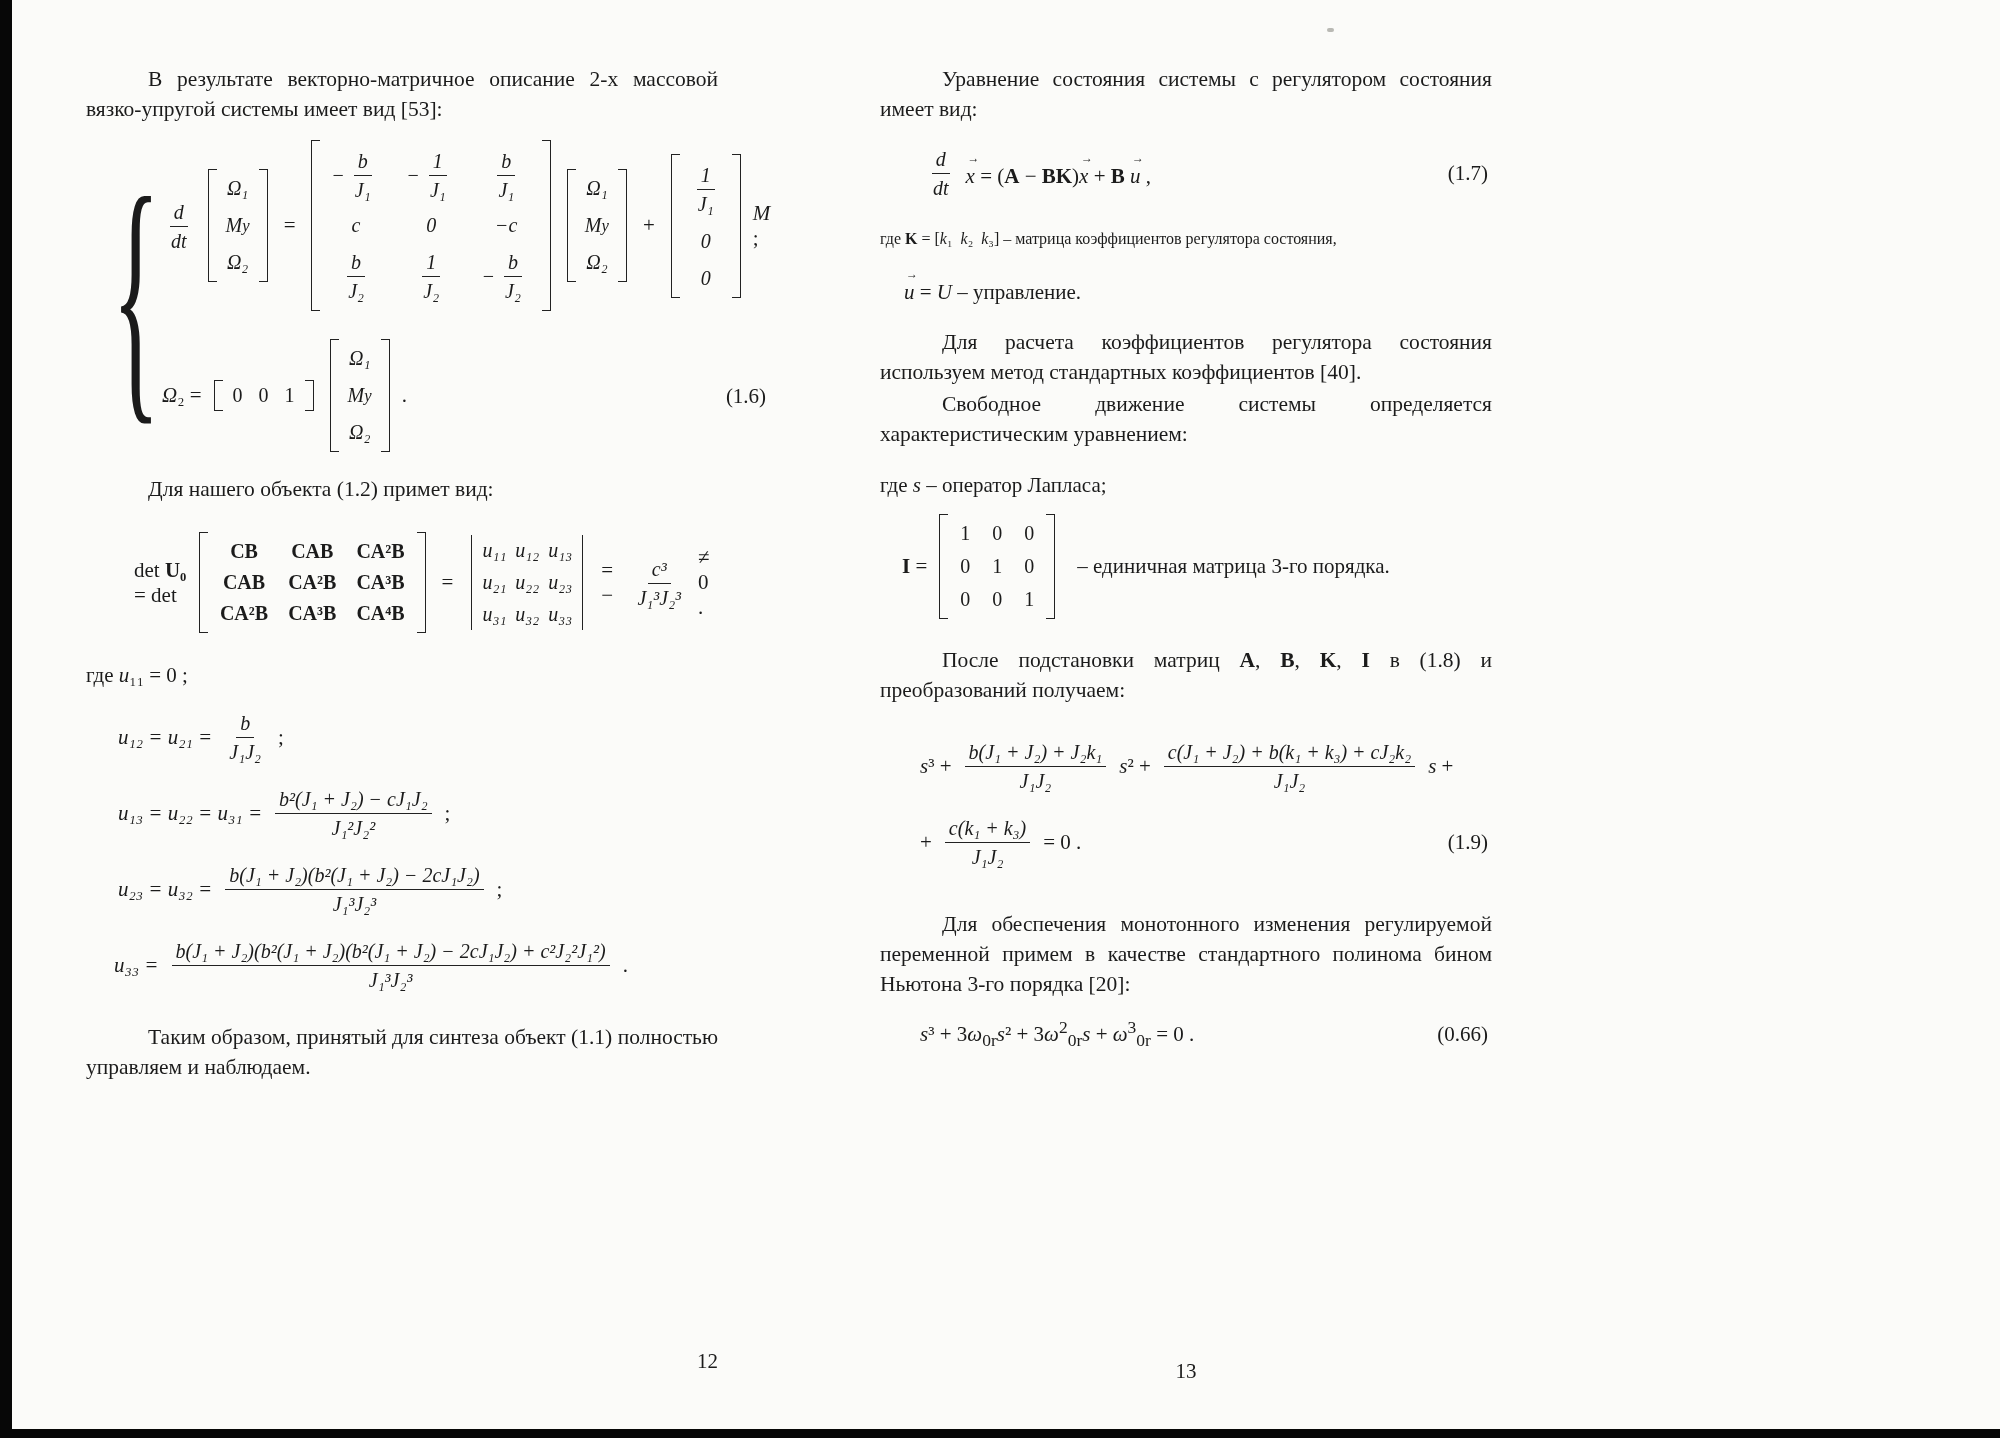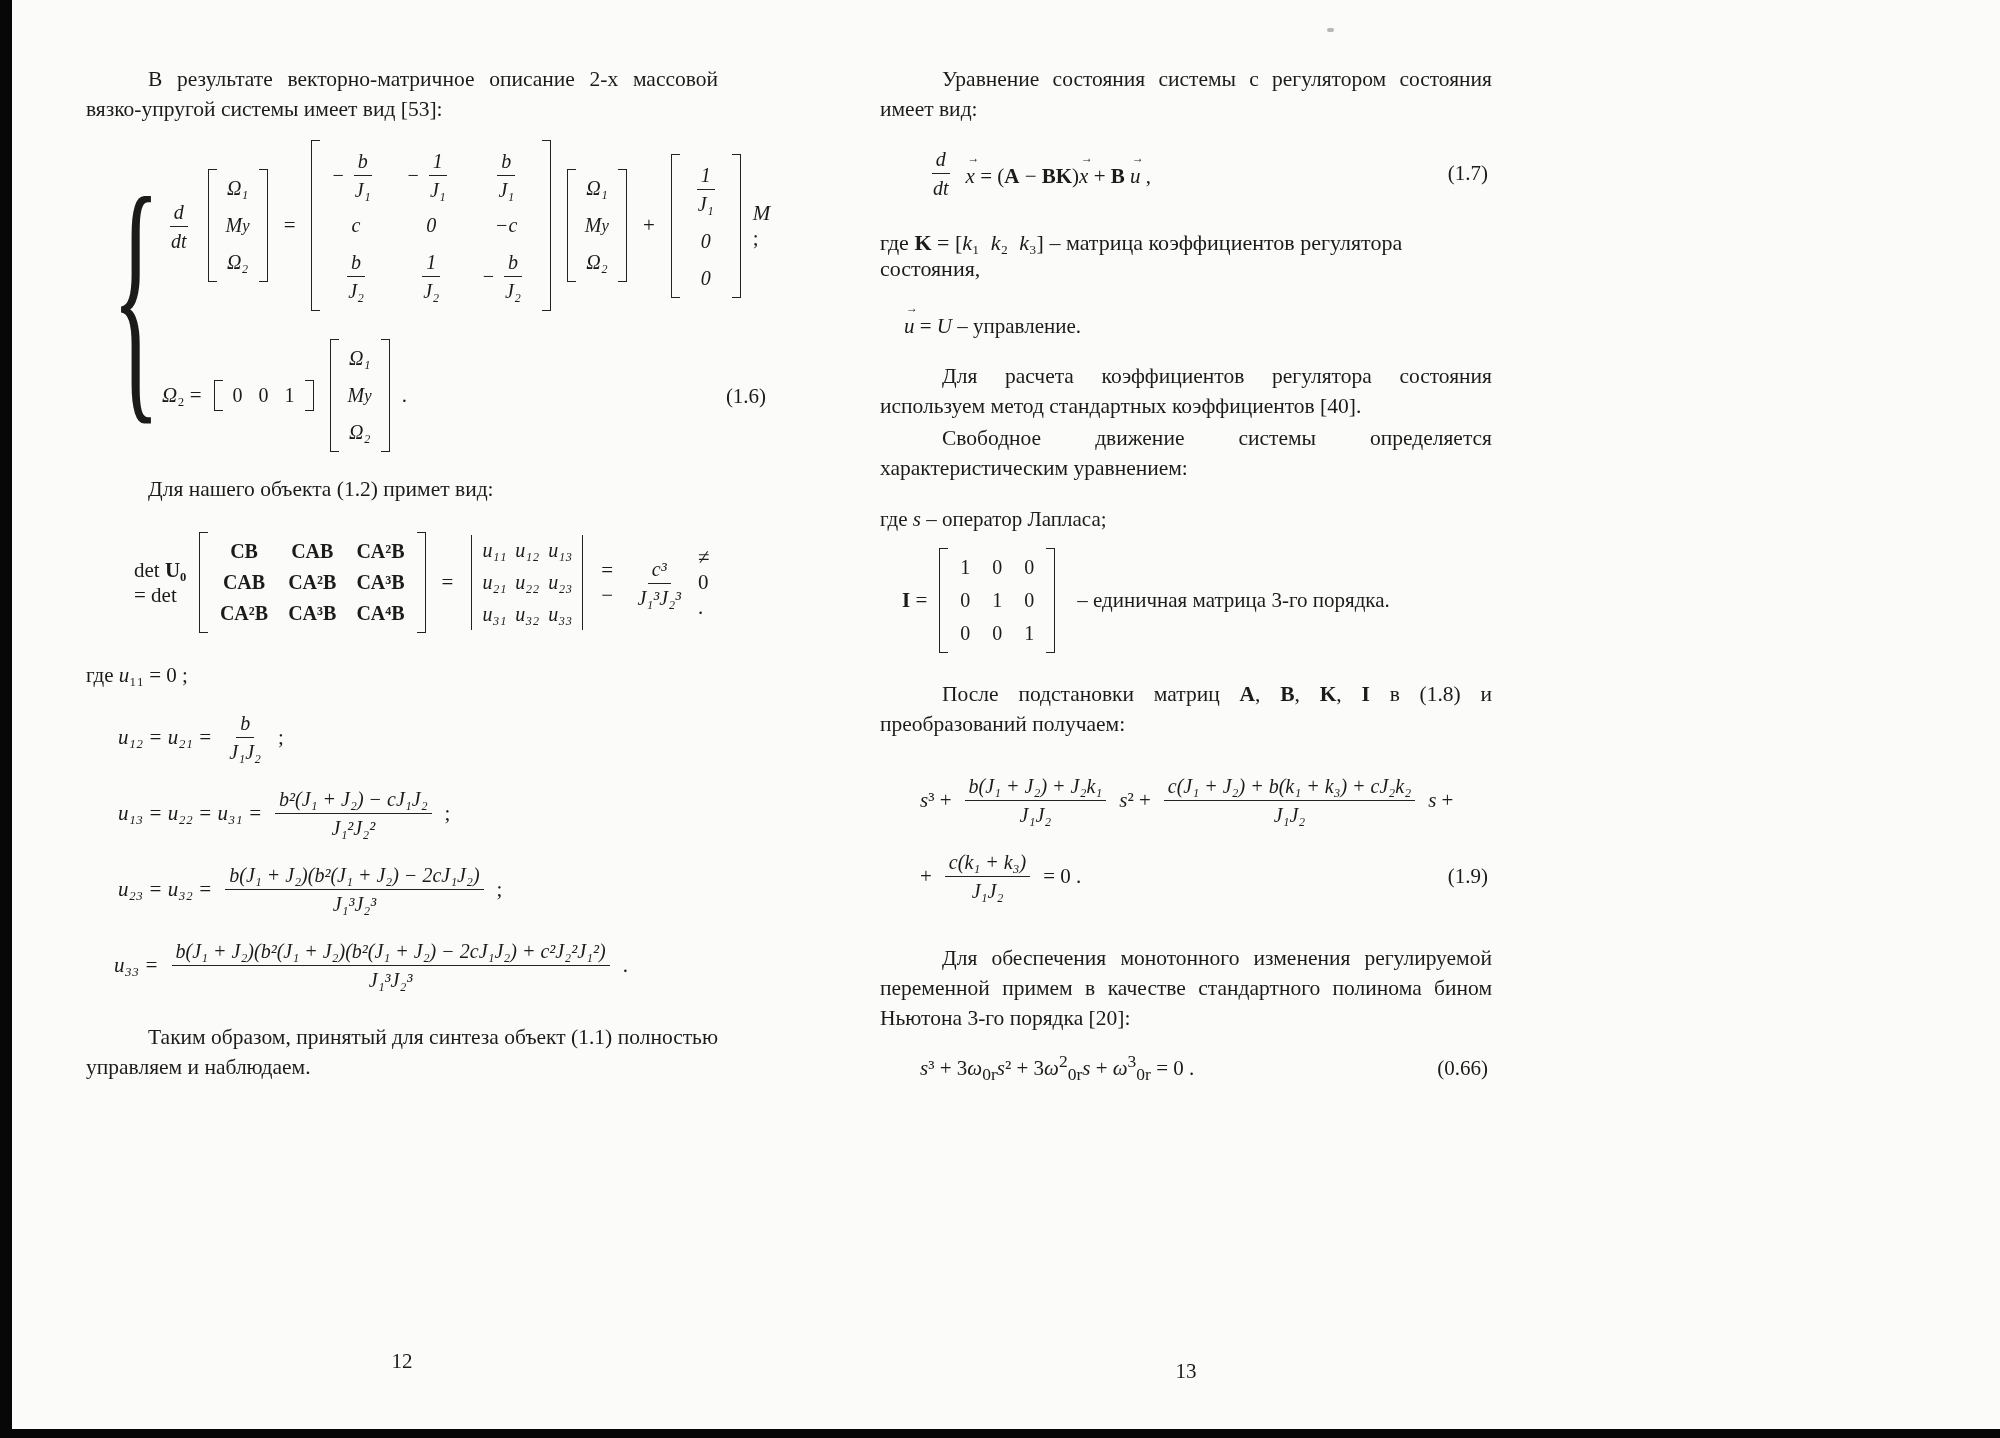--- a/index.html
+++ b/index.html
@@ -56,39 +56,39 @@
   
   .brace{display:inline-block;font-size:100px;line-height:100px;transform:scaleY(2.75);transform-origin:50% 50%;margin-right:2px;font-weight:400;}
 
   .eqstack{display:flex;flex-direction:column;gap:28px;flex:1;}
 
   
   .ovec{position:relative;display:inline-block;font-style:italic;margin-top:6px;}
   .ovarrow{position:absolute;left:2px;top:-13px;font-size:12px;font-style:normal;}
 
   .pagenum{position:absolute;left:0;width:100%;text-align:center;font-size:21px;}
-  .page-left .pagenum{bottom:72px;}
+  .page-left .pagenum{bottom:72px;text-align:right;}
   .page-right .pagenum{bottom:62px;}
 
   
   .l-p1{margin-top:56px;}
   .l-eq16{margin-top:16px;margin-left:26px;display:flex;align-items:center;}
   .l-p2{margin-top:22px;}
   .l-det{margin-top:28px;margin-left:48px;}
   .l-u11{margin-top:30px;font-size:21px;}
   .l-u12{margin-top:22px;margin-left:32px;}
   .l-u13{margin-top:22px;margin-left:32px;}
   .l-u23{margin-top:22px;margin-left:32px;}
   .l-u33{margin-top:22px;margin-left:28px;}
   .l-p3{margin-top:30px;}
 
   
   .r-p1{margin-top:56px;}
   .r-eq17{margin-top:22px;margin-left:44px;}
-  .r-kline{margin-top:30px;font-size:22px;}
+  .r-kline{margin-top:30px;font-size:16px;}
   .r-uline{margin-top:26px;margin-left:24px;font-size:21px;}
   .r-p2{margin-top:22px;}
   .r-p3{margin-top:2px;}
   .r-eq18{margin-top:22px;margin-left:44px;}
   .r-sline{margin-top:24px;font-size:21px;}
   .r-ident{margin-top:16px;margin-left:22px;}
   .r-p4{margin-top:26px;}
   .r-eq19{margin-top:34px;margin-left:40px;}
   .r-eq19 .eqline + .eqline{margin-top:22px;}
   .r-p5{margin-top:40px;}

